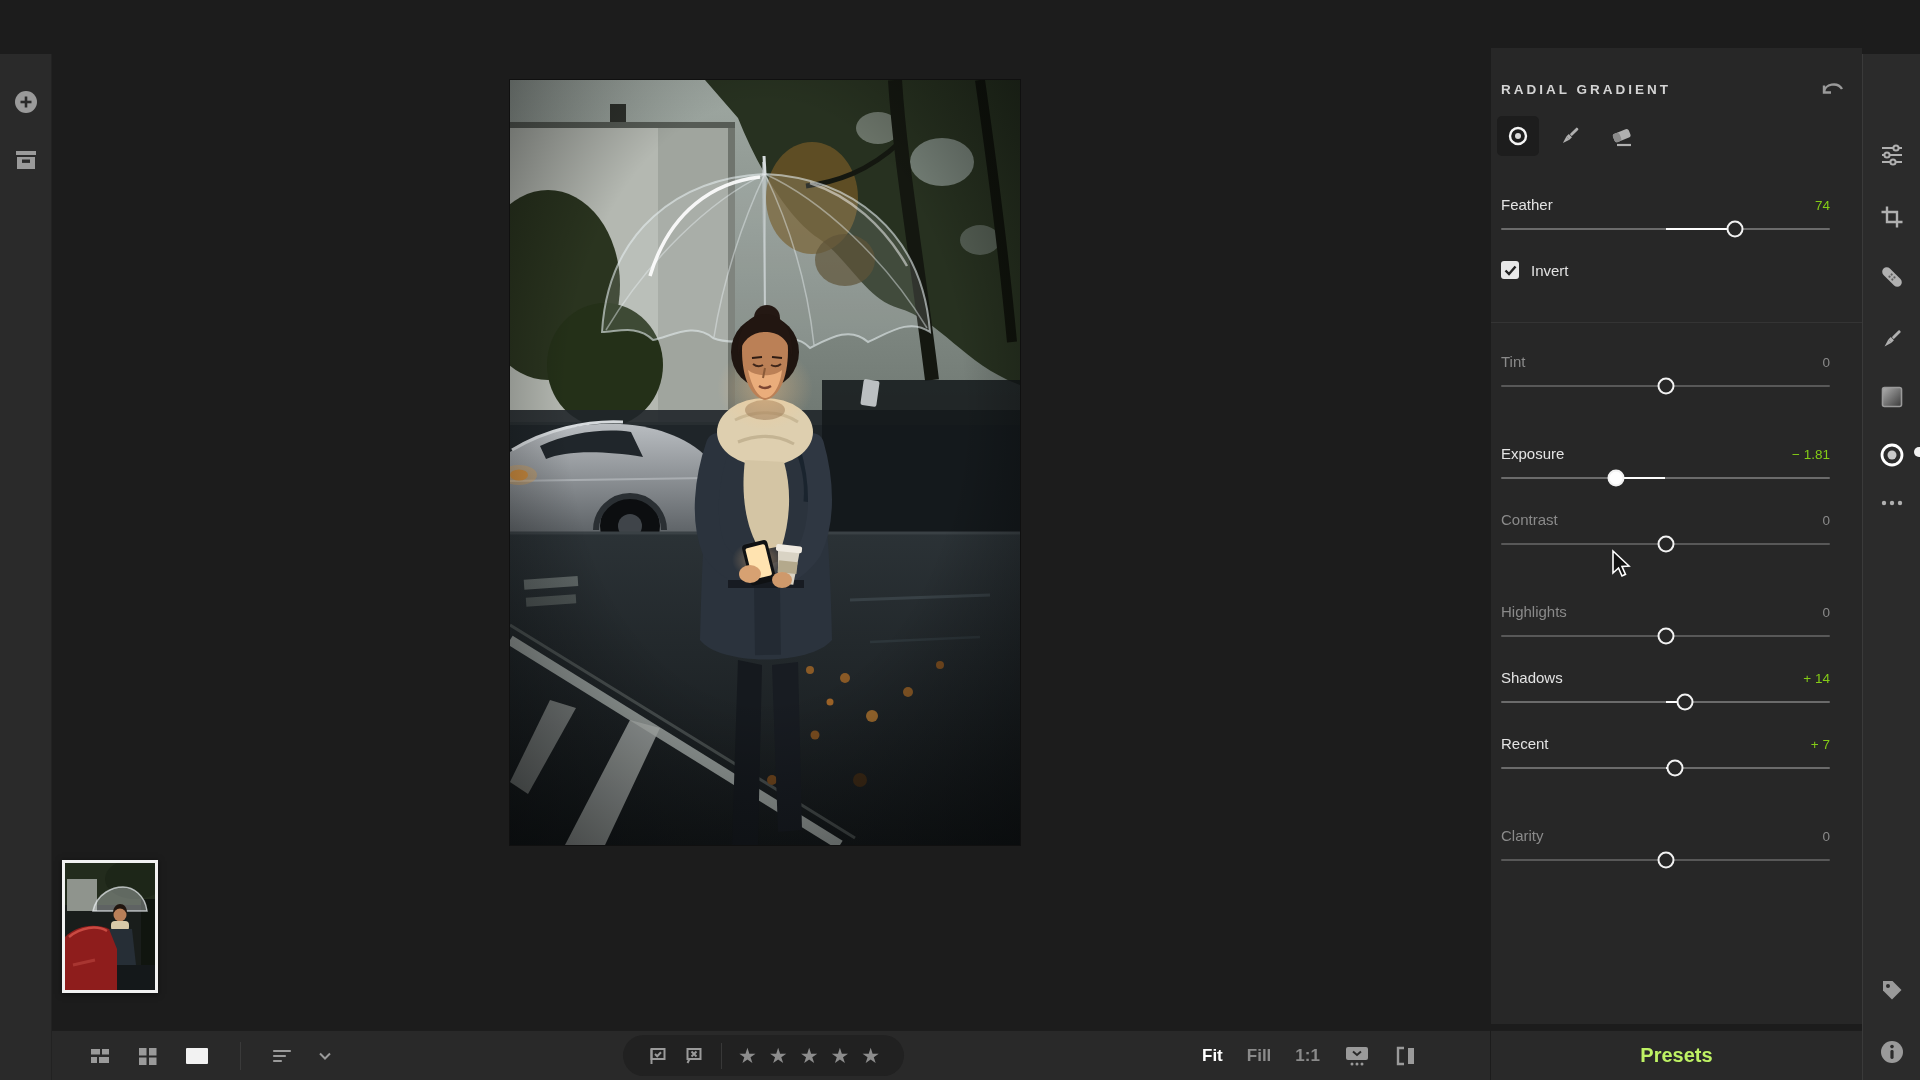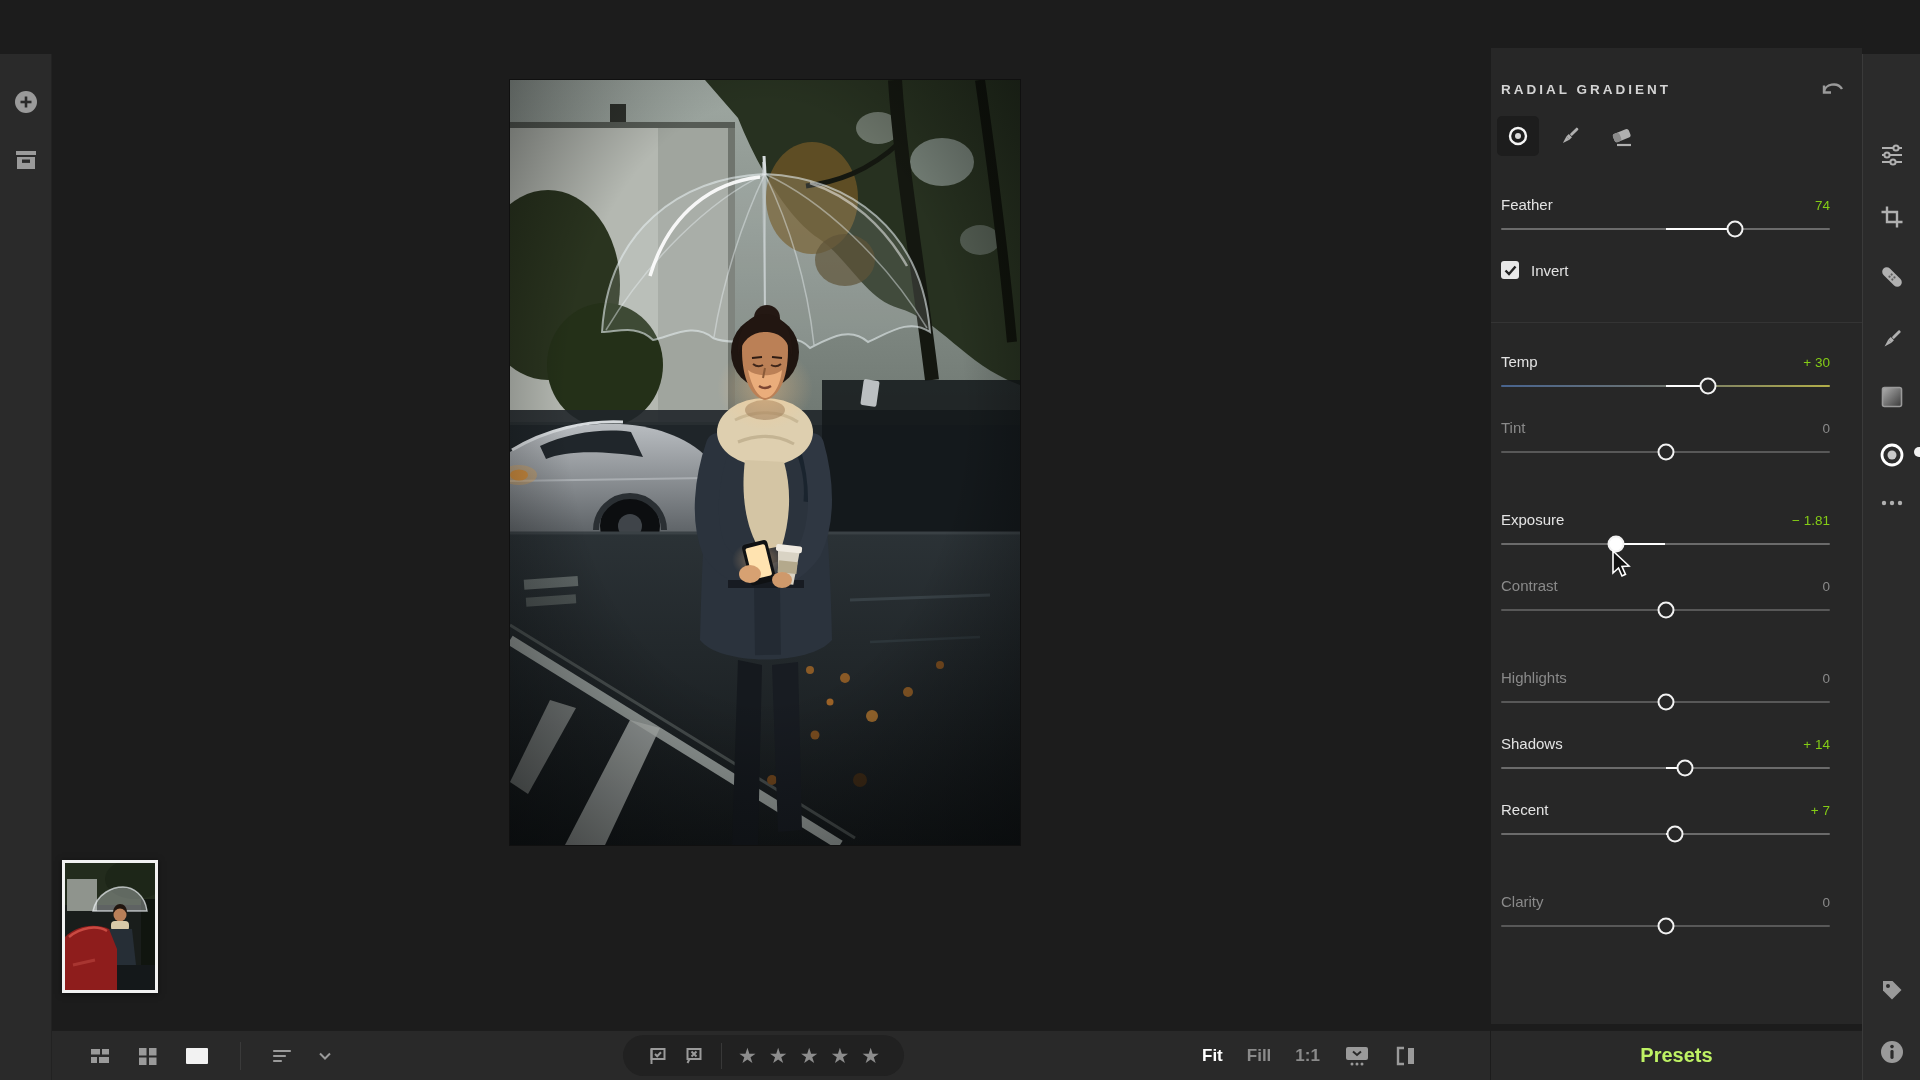--- a/index.html
+++ b/index.html
@@ -395,31 +395,20 @@
         <svg class="icon" width="13" height="11" viewBox="0 0 13 11">
           <path d="M1.5,5.5 L5,9 L11.5,1.5" fill="none" stroke="#222" stroke-width="2.4"></path>
         </svg>
       </span>
       <span class="invert-label">Invert</span>
     </div>
 
     <div class="panel-divider"></div>
 
     <div id="sliders">
-  <div class="slider-row">
-    <div class="slider-head">
-      <span class="s-label">Temp</span>
-      <span class="s-value">+ 30</span>
-    </div>
-    <div class="s-track-wrap">
-      <div class="s-track temp"></div>
-      <div class="s-bright" style="left: 50%; width: 13%;"></div>
-      <div class="s-handle" style="left: 63%;"></div>
-    </div>
-  </div>
 
   <div class="slider-row dim">
     <div class="slider-head">
       <span class="s-label">Tint</span>
       <span class="s-value">0</span>
     </div>
     <div class="s-track-wrap">
       <div class="s-track tint"></div>
       <div class="s-bright" style="left: 50%; width: 0%;"></div>
       <div class="s-handle" style="left: 50%;"></div>

